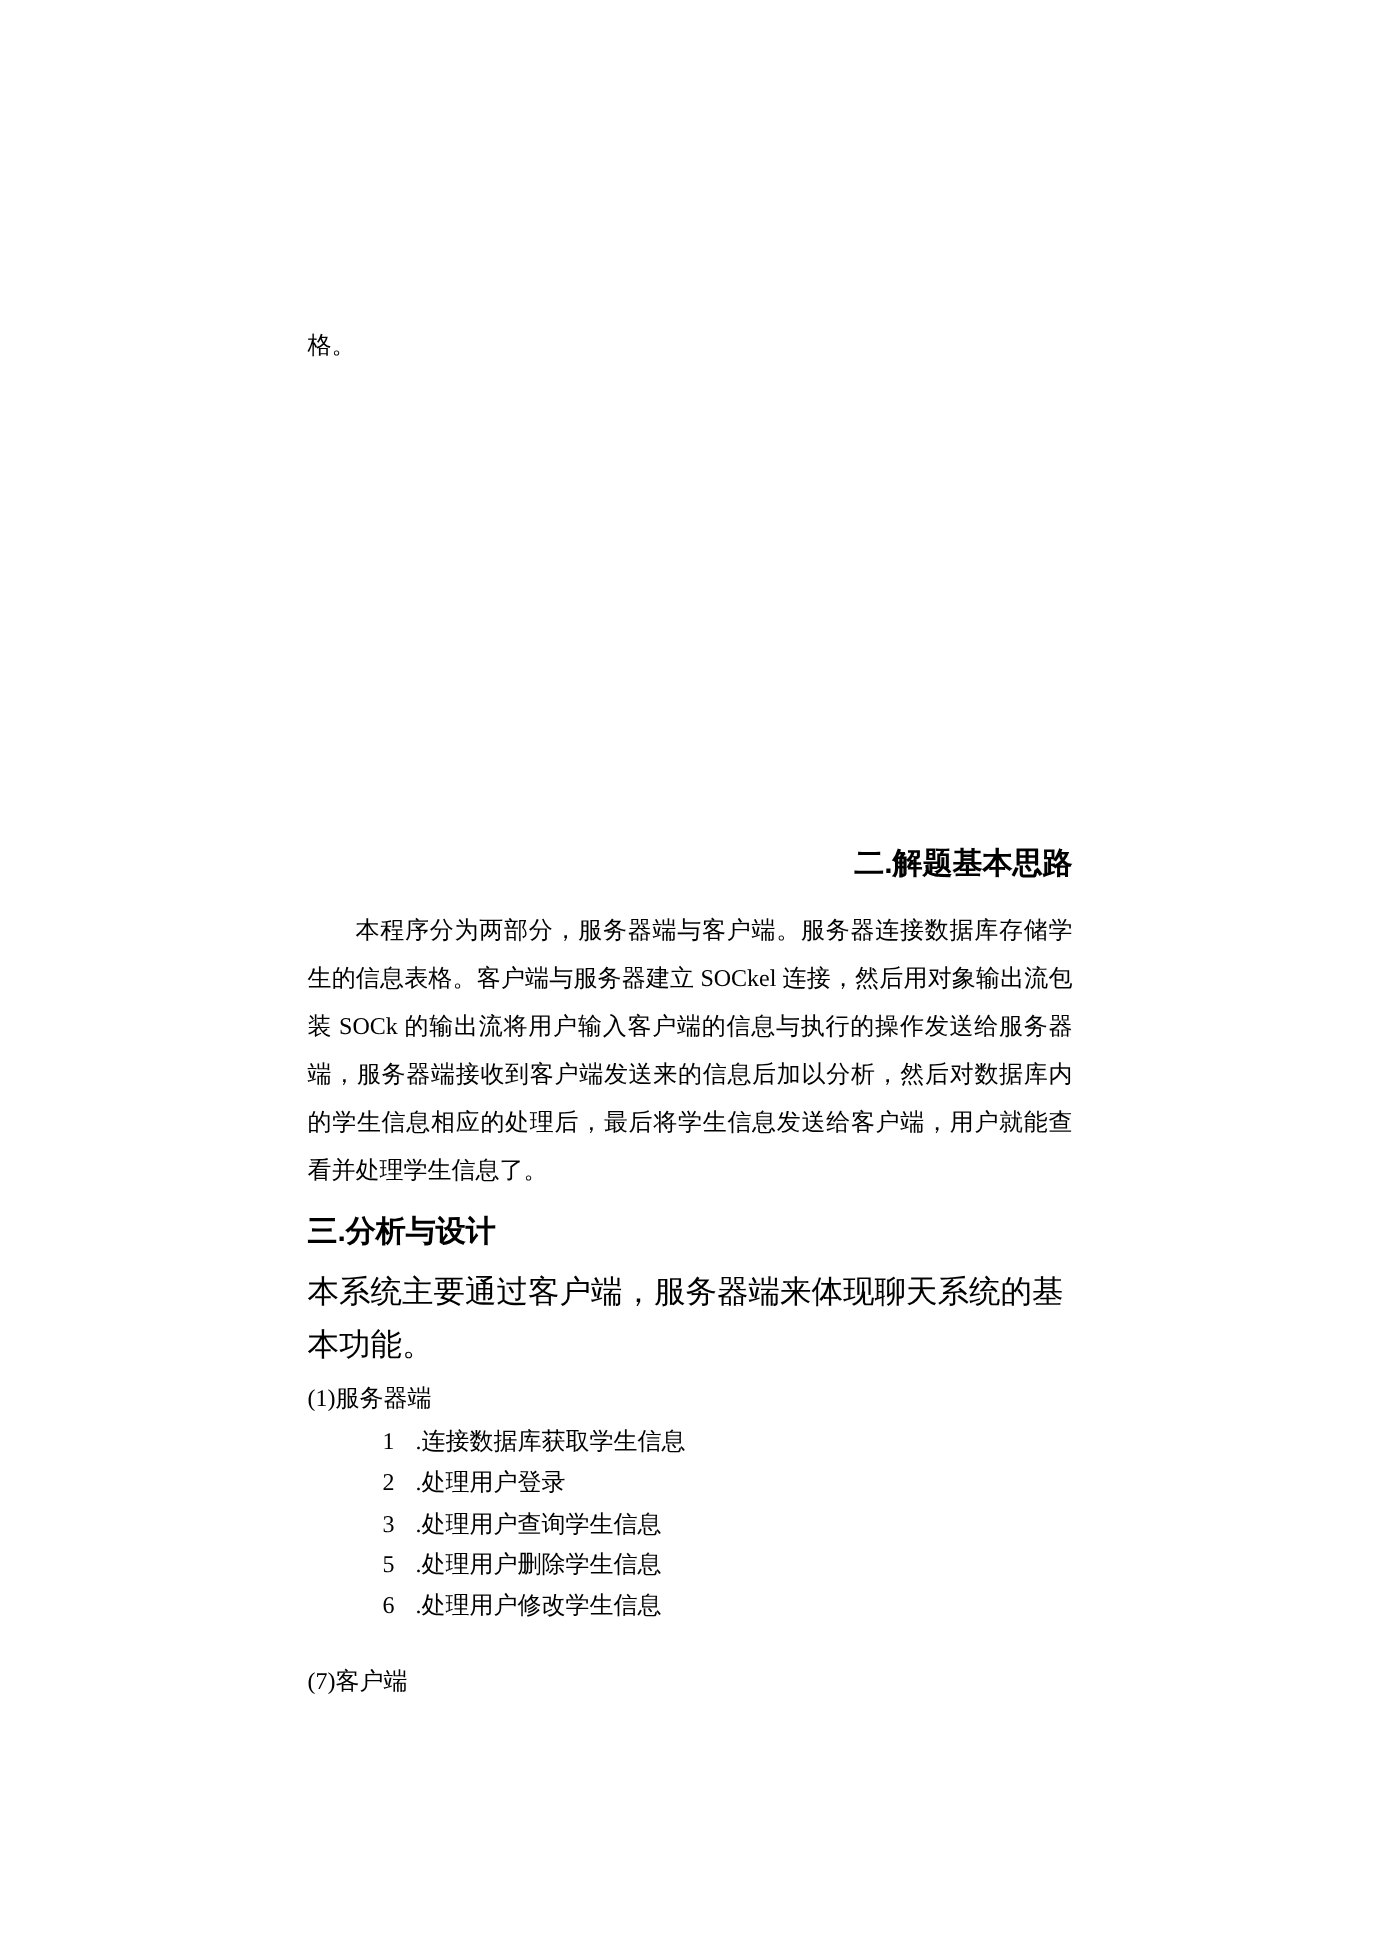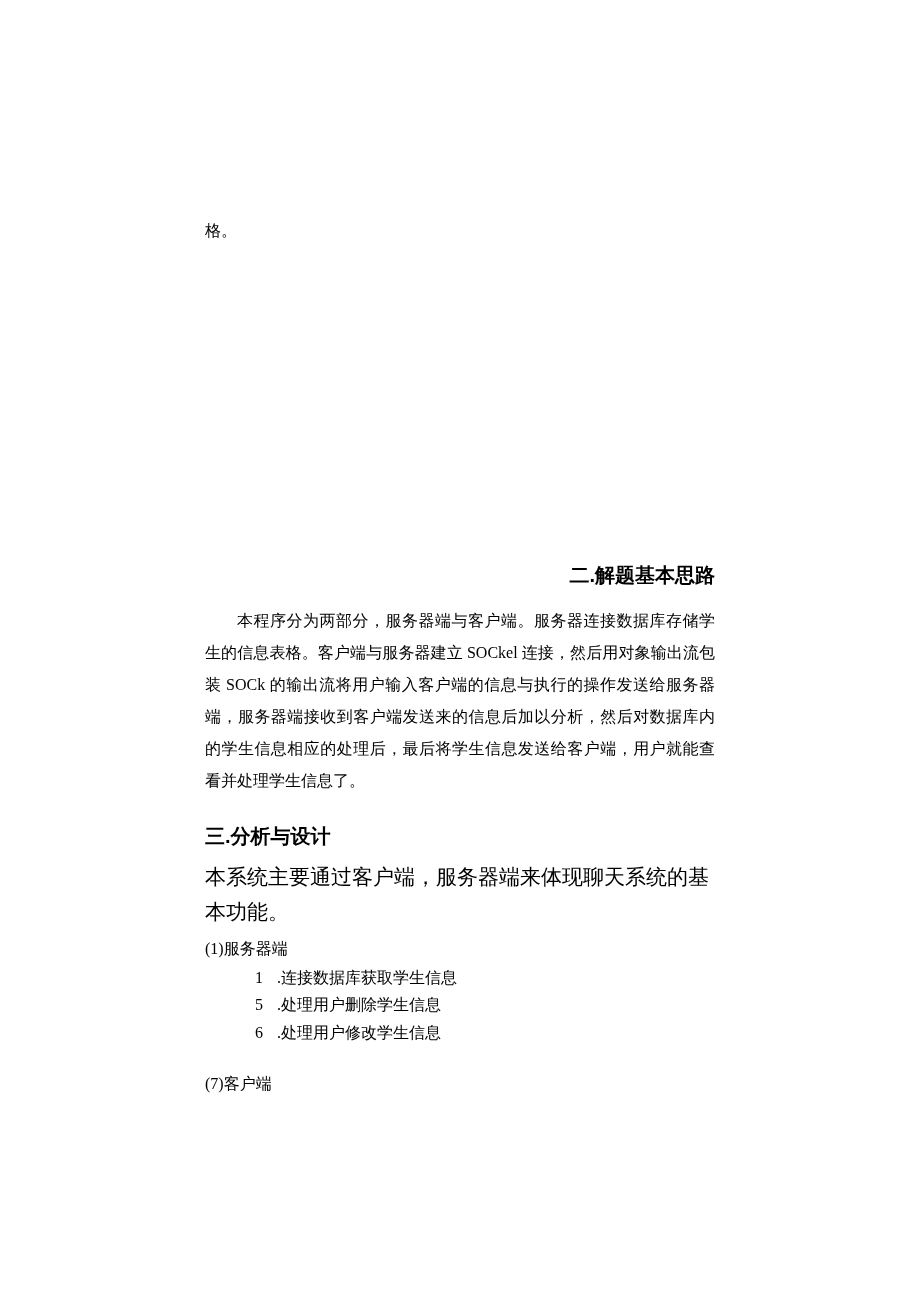--- a/index.html
+++ b/index.html
@@ -30,21 +30,21 @@
       font-weight: bold;
       font-family: "SimHei", "黑体", sans-serif;
       margin-top: 318px;
       margin-bottom: 16px;
       text-align: right;
     }
     .heading-3 {
       font-size: 20px;
       font-weight: bold;
       font-family: "SimHei", "黑体", sans-serif;
-      margin-top: 26px;
+      margin-top: 10px;
       margin-bottom: 10px;
     }
     .body-text {
       font-size: 16px;
       line-height: 2.0;
       text-align: justify;
       text-indent: 2em;
     }
     .intro-text {
       font-size: 21px;
@@ -79,17 +79,19 @@
   <div class="fragment-text">格。</div>
 
   <h2 class="heading">二.解题基本思路</h2>
   <p class="body-text">本程序分为两部分，服务器端与客户端。服务器连接数据库存储学生的信息表格。客户端与服务器建立 SOCkel 连接，然后用对象输出流包装 SOCk 的输出流将用户输入客户端的信息与执行的操作发送给服务器端，服务器端接收到客户端发送来的信息后加以分析，然后对数据库内的学生信息相应的处理后，最后将学生信息发送给客户端，用户就能查看并处理学生信息了。</p>
 
   <h2 class="heading-3">三.分析与设计</h2>
   <p class="intro-text">本系统主要通过客户端，服务器端来体现聊天系统的基本功能。</p>
   <p class="sub-heading">(1)服务器端</p>
 
   <div class="list-item"><span class="list-number">1</span><span>.连接数据库获取学生信息</span></div>
+  <div class="list-item"><span class="list-number">2</span><span>.处理用户登录</span></div>
+  <div class="list-item"><span class="list-number">3</span><span>.处理用户查询学生信息</span></div>
   <div class="list-item"><span class="list-number">5</span><span>.处理用户删除学生信息</span></div>
   <div class="list-item"><span class="list-number">6</span><span>.处理用户修改学生信息</span></div>
 
   <p class="client-heading">(7)客户端</p>
 </div>
 
 </body></html>

